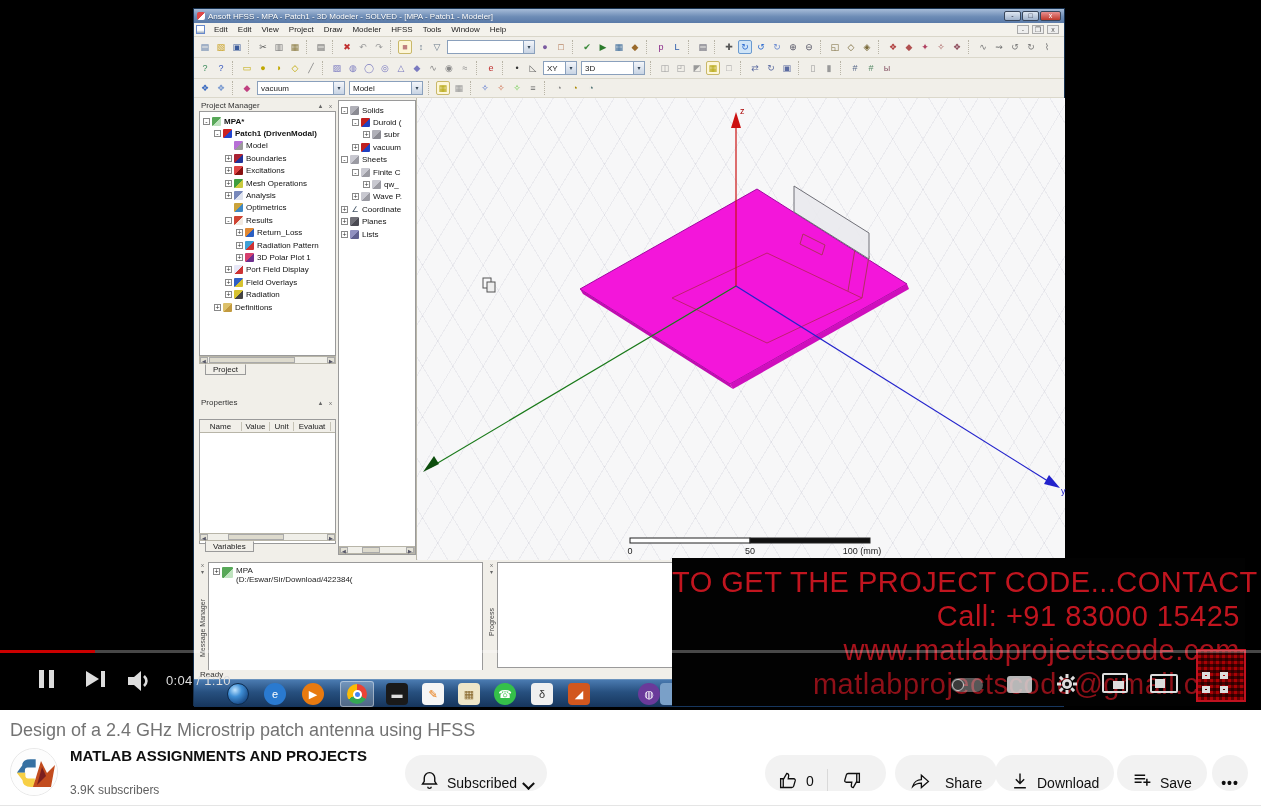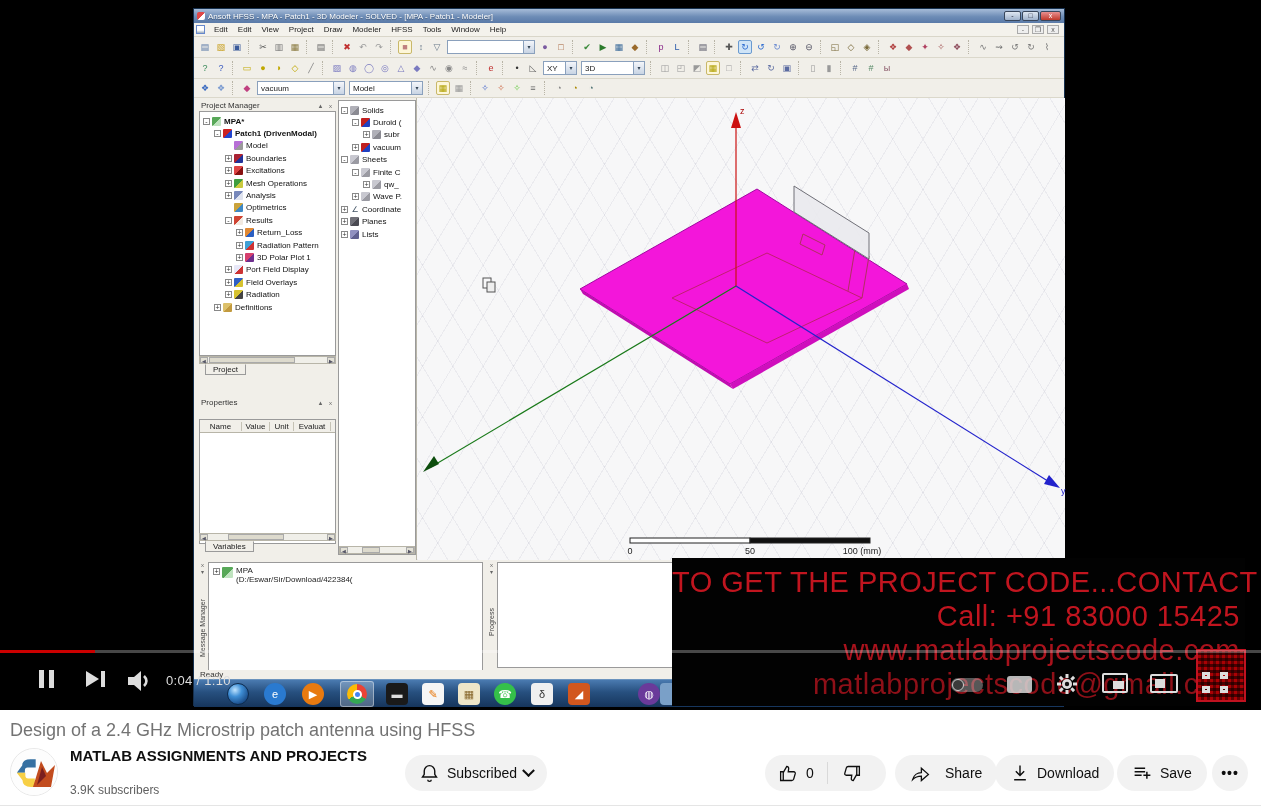--- a/index.html
+++ b/index.html
@@ -93,21 +93,21 @@
   .fs-bl { left:0; bottom:0; border-right:none; border-top:none; }
   .fs-br { right:0; bottom:0; border-left:none; border-top:none; }
 
   
   .vtitle { position:absolute; left:10px; top:720px; font-size:18px; font-weight:500; color:#737373; }
   .chrow { position:absolute; left:10px; top:747px; display:flex; align-items:center; }
   .avatar { width:48px; height:48px; border-radius:50%; background:#fff; border:1px solid #e8e8e8; overflow:hidden; }
   .chinfo { margin-left:12px; }
   .chname { font-size:15px; font-weight:700; color:#0f0f0f; }
   .chsubs { font-size:12px; color:#606060; margin-top:19px; }
-  .pill { position:absolute; top:755px; height:36px; border-radius:18px; background:#f2f2f2; display:flex; align-items:center; color:#0f0f0f; font-size:14px; font-weight:500; }
+  .pill { position:absolute; top:755px; height:36px; border-radius:18px; background:#f2f2f2; display:flex; align-items:flex-end; color:#0f0f0f; font-size:14px; font-weight:500; }
   .pill svg { flex:0 0 auto; }
   .subscribed { left:405px; padding:0 14px; gap:7px; }
   .likes { left:765px; width:121px; }
   .likes .seg { display:flex; align-items:center; gap:7px; padding:0 13px; }
   .likes .divider { width:1px; height:22px; background:#d9d9d9; }
   .sharebtn { left:895px; padding:0 15px; gap:14px; }
   .downloadbtn { left:995px; padding:0 15px; gap:7px; }
   .savebtn { left:1117px; padding:0 15px; gap:7px; }
   .morebtn { left:1212px; width:36px; justify-content:center; font-weight:700; letter-spacing:1px; }
   .pagediv { position:absolute; left:0; top:805px; width:1261px; height:1px; background:#e5e5e5; }

